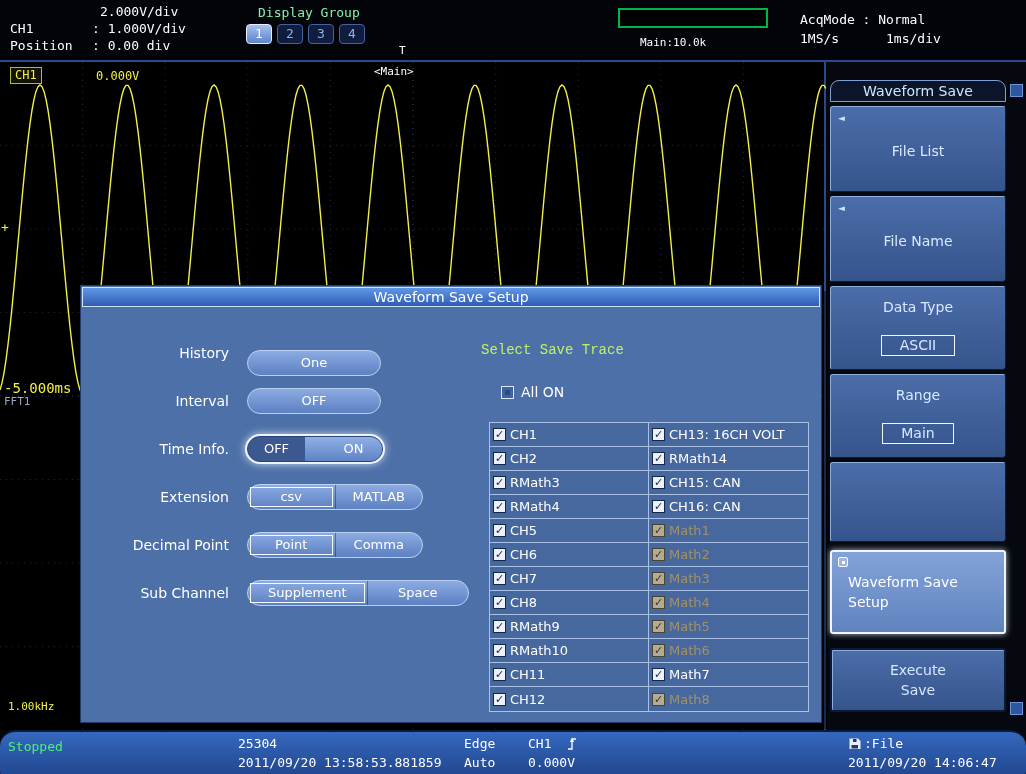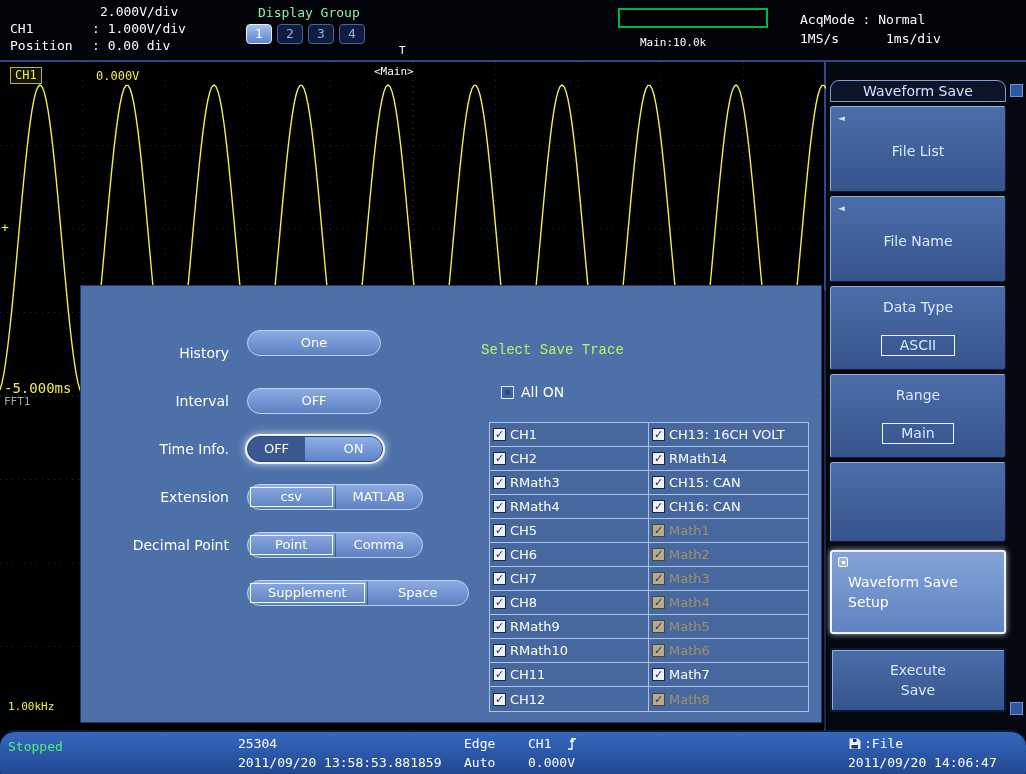--- a/index.html
+++ b/index.html
@@ -131,23 +131,24 @@
     <span id="ch-badge">CH1</span>
     <span class="abs sc-yellow" style="left:96px;top:7px;font-size:12px">0.000V</span>
     <span class="abs" style="left:374px;top:3px;font-size:11px">&lt;Main&gt;</span>
     <span class="abs sc-yellow" style="left:1px;top:158px;font-size:13px">+</span>
     <span class="abs sc-yellow" style="left:4px;top:318px;font-size:14px">-5.000ms</span>
     <span class="abs" style="left:4px;top:333px;font-size:11px;color:#9aa4b8">FFT1</span>
     <span class="abs sc-yellow" style="left:8px;top:638px;font-size:11px">1.00kHz</span>
   </div>
 
   <div id="dialog">
+    <div id="dialog-title">Waveform Save Setup</div>
 
     <div class="flabel" style="left:8px;top:54px">History</div>
-    <div class="pillbtn" style="left:166px;top:44px">One</div>
+    <div class="pillbtn" style="left:166px;top:64px">One</div>
 
     <div class="flabel" style="left:8px;top:102px">Interval</div>
     <div class="pillbtn" style="left:166px;top:102px">OFF</div>
 
     <div class="flabel" style="left:8px;top:150px">Time Info.</div>
     <div class="tgl" id="tgl-timeinfo" style="left:166px;top:150px;width:136px">
       <div class="seg">OFF</div>
       <div class="seg sel on">ON</div>
     </div>
 
@@ -156,20 +157,21 @@
       <div class="seg sel">csv</div>
       <div class="seg div">MATLAB</div>
     </div>
 
     <div class="flabel" style="left:8px;top:246px">Decimal Point</div>
     <div class="tgl" style="left:166px;top:246px;width:176px">
       <div class="seg sel">Point</div>
       <div class="seg div">Comma</div>
     </div>
 
+    <div class="flabel" style="left:8px;top:294px">Sub Channel</div>
     <div class="tgl" style="left:166px;top:294px;width:222px">
       <div class="seg sel" style="flex:1.18">Supplement</div>
       <div class="seg div">Space</div>
     </div>
 
     <div id="sst-label">Select Save Trace</div>
     <div id="allon">
       <span class="cb unchecked"></span>
       <span>All ON</span>
     </div>

